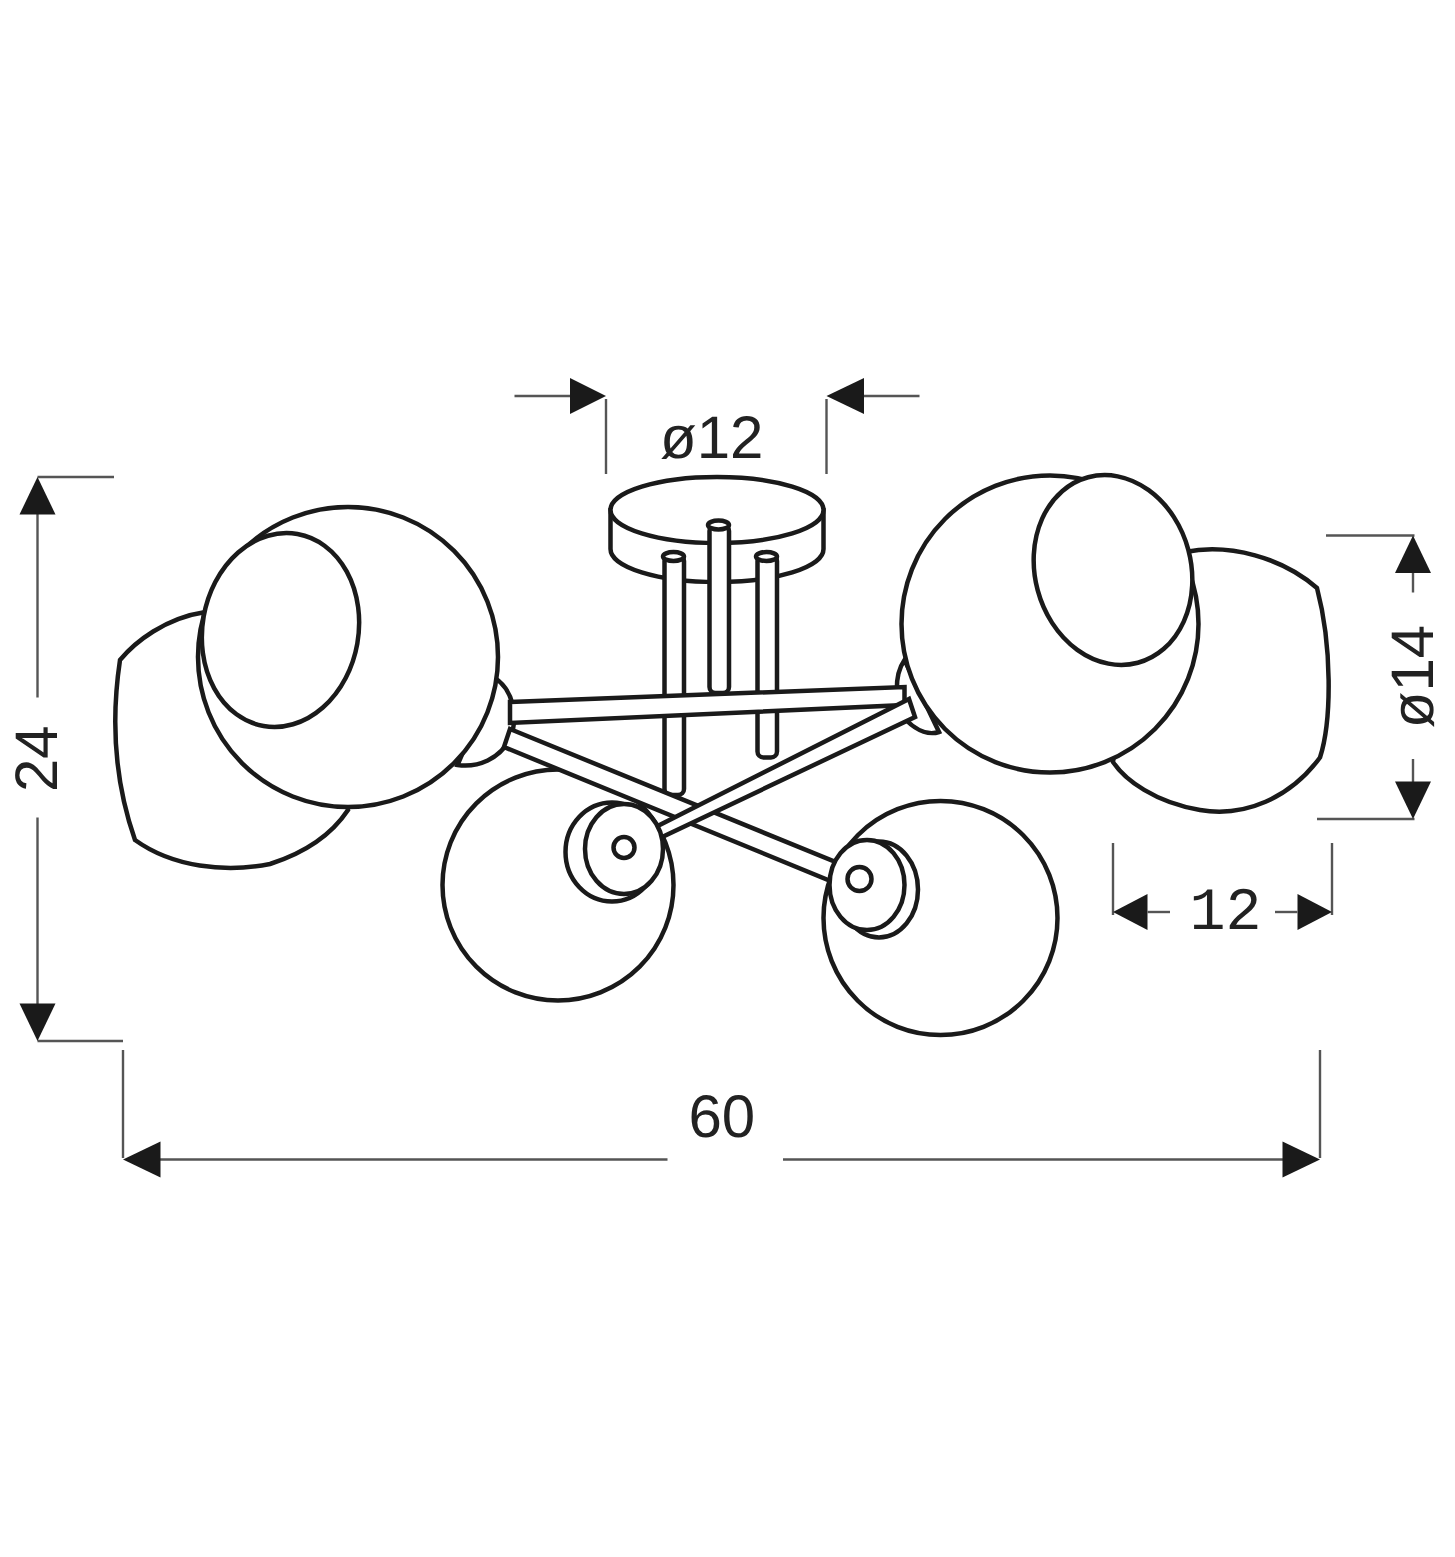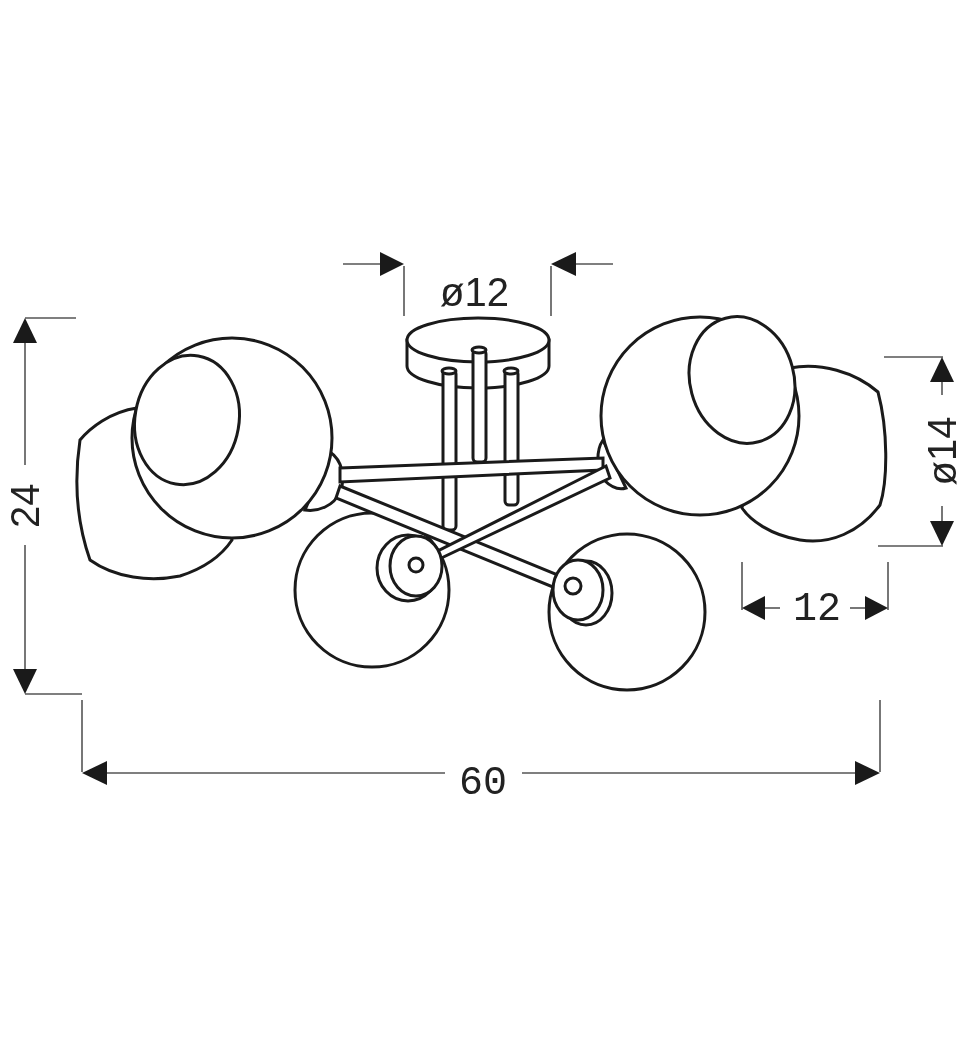--- a/index.html
+++ b/index.html
@@ -122,13 +122,13 @@
     <line class="dim" x1="522" y1="773" x2="856" y2="773"></line>
     <polygon class="arr" points="107,761 82,773 107,785"></polygon>
     <polygon class="arr" points="855,761 880,773 855,785"></polygon>
   </g>
 </svg>
 
 <div class="lbl" style="left:440px; top:228px;margin-top:44px;">ø12</div>
 <div class="lbl rot" style="left:3px; top:486px; width:44px; text-align:center;">24</div>
 <div class="lbl rot" style="left:906px; top:431px; width:72px; text-align:center;">ø14</div>
 <div class="lbl" style="left:793px; top:590px;font-family:Liberation Mono, monospace;">12</div>
-<div class="lbl" style="left:459px; top:764px;font-family:Liberation Mono, monospace;">60</div>
+<div class="lbl" style="left:459px; top:725px;">60</div>
 
 </body></html>

